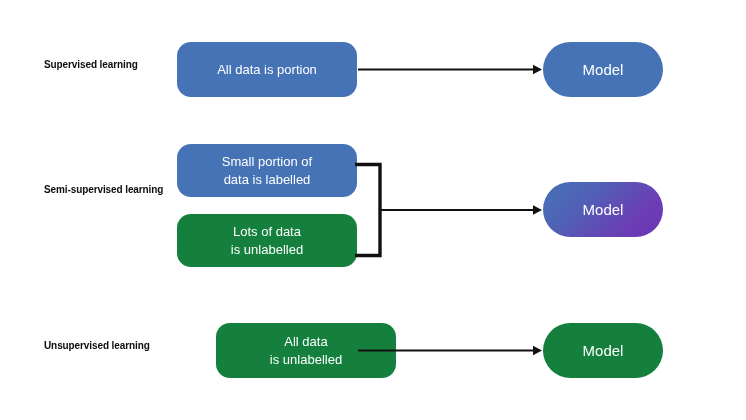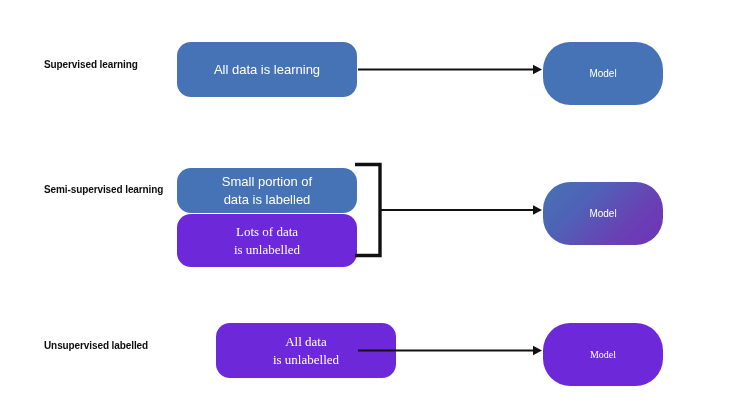--- a/index.html
+++ b/index.html
@@ -38,87 +38,87 @@
     justify-content:center;
     text-align:center;
     color:#ffffff;
     font-size:13px;
     line-height:18px;
     box-sizing:border-box;
     padding:0 10px;
     white-space:pre-line;
   }
   .fill-blue{background:#4573b5;}
-  .fill-purple{background:#6d28d9;font-family:Liberation Serif, serif;}
+  .fill-purple{background:#15803d;}
 
   
   .model-pill{
     position:absolute;
     left:543px;
     width:120px;
-    height:63px;
+    height:55px;
     border-radius:27.5px;
     display:flex;
     align-items:center;
     justify-content:center;
     color:#ffffff;
-    font-size:10px;
+    font-size:15px;
   }
   .fill-gradient{
     background:linear-gradient(135deg,#4573b5 0%,#5061b6 34%,#6a3fb4 72%,#6e34b6 100%);
   }
 
   svg.connector{position:absolute;left:0;top:0;overflow:visible;}
 </style>
 </head>
 <body>
 
 <div id="canvas">
 
   <div class="row">
 
     <div class="row-label" style="top:57px;">Supervised
 learning</div>
 
-    <div class="data-box fill-blue" style="top:42px;height:55px;">All data is learning</div>
+    <div class="data-box fill-blue" style="top:42px;height:55px;">All data is portion</div>
 
     <svg class="connector" width="746" height="420">
       <line x1="358" y1="69.5" x2="533" y2="69.5" stroke="#111111" stroke-width="1.8"></line>
       <polygon points="533,64.8 542,69.5 533,74.2" fill="#111111"></polygon>
     </svg>
 
     <div class="model-pill fill-blue" style="top:42px;">Model</div>
   </div>
 
   <div class="row">
 
     <div class="row-label" style="top:182px;">Semi-supervised
 learning</div>
 
-    <div class="data-box fill-blue" style="top:168px;height:45px;">Small portion of
+    <div class="data-box fill-blue" style="top:144px;height:53px;">Small portion of
 data  is labelled</div>
 
     <div class="data-box fill-purple" style="top:214px;height:53px;">Lots of data
 is unlabelled</div>
 
     <svg class="connector" width="746" height="420">
 
       <path d="M 355 164.5 L 380 164.5 L 380 255.5 L 355 255.5" fill="none" stroke="#111111" stroke-width="3.4" stroke-linecap="butt" stroke-linejoin="miter"></path>
 
       <line x1="380" y1="210" x2="533" y2="210" stroke="#111111" stroke-width="1.8"></line>
       <polygon points="533,205.3 542,210 533,214.7" fill="#111111"></polygon>
     </svg>
 
     <div class="model-pill fill-gradient" style="top:182px;">Model</div>
   </div>
 
   <div class="row">
 
     <div class="row-label" style="top:338px;">Unsupervised
-labelled</div>
+learning</div>
 
     <div class="data-box fill-purple" style="top:323px;height:55px;margin-left:39px;">All data
 is unlabelled</div>
 
     <svg class="connector" width="746" height="420">
       <line x1="358" y1="350.5" x2="533" y2="350.5" stroke="#111111" stroke-width="1.8"></line>
       <polygon points="533,345.8 542,350.5 533,355.2" fill="#111111"></polygon>
     </svg>
 
     <div class="model-pill fill-purple" style="top:323px;">Model</div>

